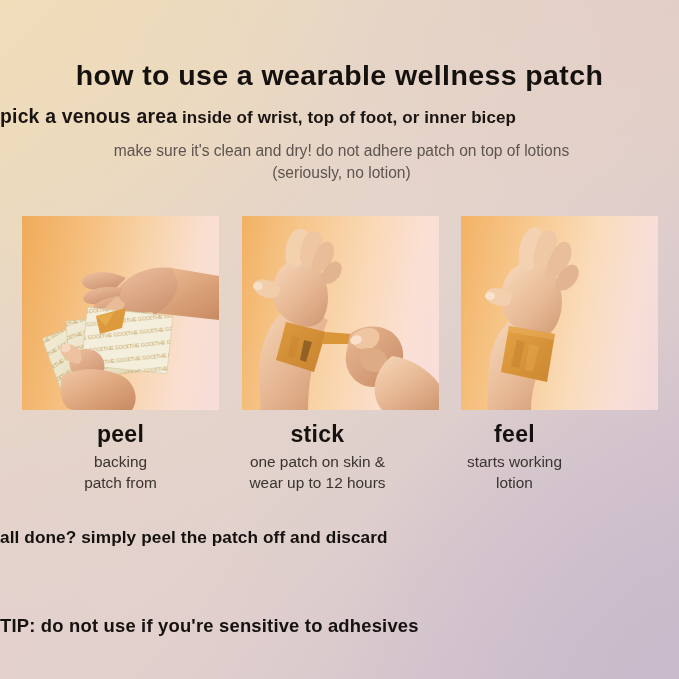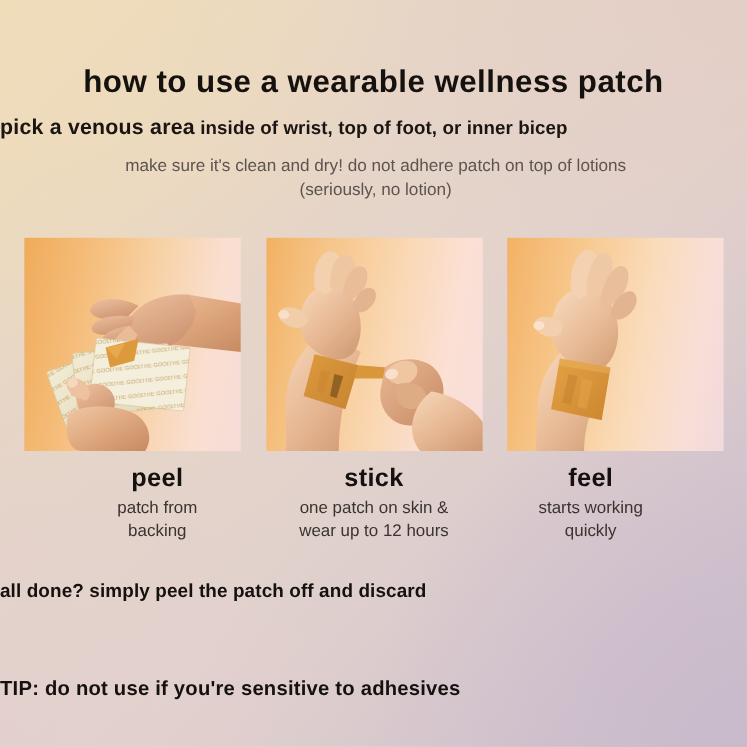--- a/index.html
+++ b/index.html
@@ -104,21 +104,21 @@
     display: block;
   }
 
   
   .captions {
     position: absolute;
     left: 22px;
     top: 421px;
     width: 636px;
     display: flex;
-    justify-content: center;
+    justify-content: flex-start;
   }
   .caption {
     width: 197px;
     text-align: center;
   }
   .cap-title {
     font-size: 23px;
     font-weight: bold;
     color: #15110f;
     letter-spacing: 0.3px;
@@ -316,36 +316,36 @@
         </g>
       </svg>
     </div>
 
   </div>
 
   <div class="captions">
     <div class="caption">
       <div class="cap-title">peel</div>
       <div class="cap-sub">
+        <div>backing</div>
         <div>patch from</div>
-        <div>backing</div>
       </div>
     </div>
     <div class="caption wide">
       <div class="cap-title">stick</div>
       <div class="cap-sub">
         <div>one patch on skin &amp;</div>
         <div>wear up to 12 hours</div>
       </div>
     </div>
     <div class="caption">
       <div class="cap-title">feel</div>
       <div class="cap-sub">
         <div>starts working</div>
-        <div>quickly</div>
+        <div>lotion</div>
       </div>
     </div>
   </div>
 
   <div class="alldone">all done? simply peel the patch off and discard</div>
 
   <div class="tip">TIP: do not use if you're sensitive to adhesives</div>
 
 </div>
 

